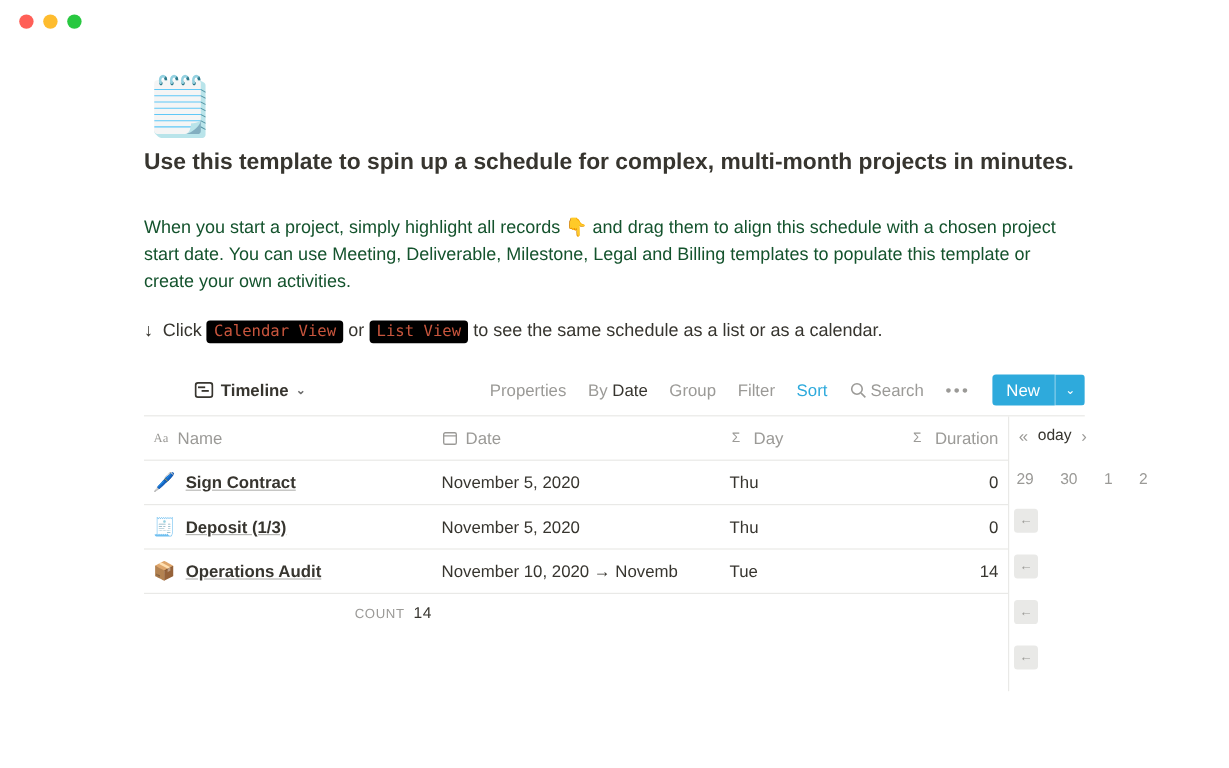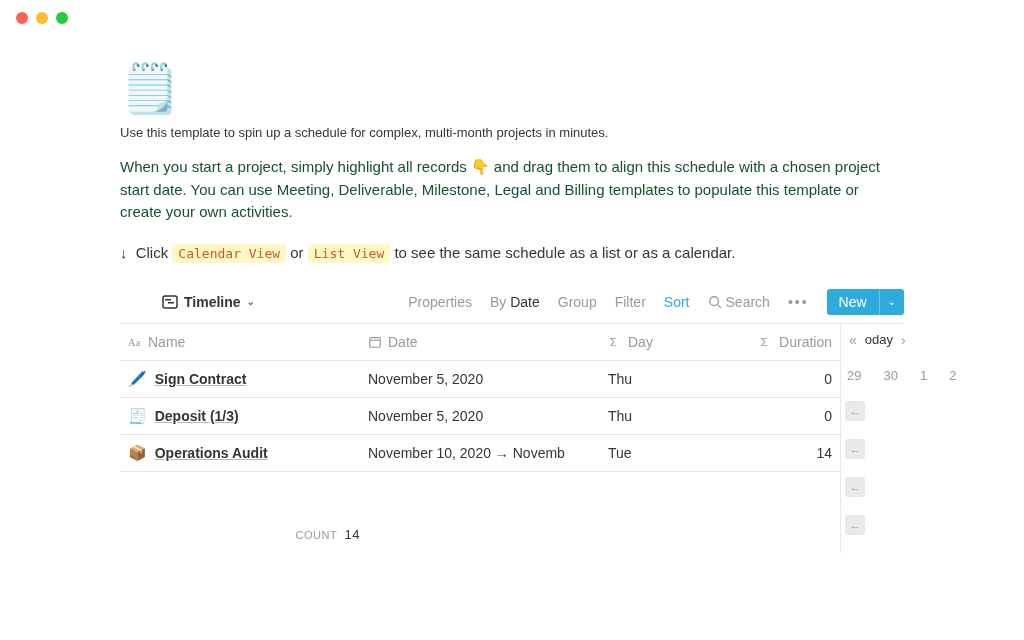--- a/index.html
+++ b/index.html
@@ -33,41 +33,41 @@
       gap: 12px;
       margin-bottom: 8px;
     }
     .page-icon { font-size: 48px; }
     .page-title {
       font-size: 40px;
       font-weight: 700;
       color: #37352f;
     }
     .subtitle {
-      font-size: 13px;
-      font-weight: 400;
-      color: #37352f;
-      margin-bottom: 16px;
+      font-size: 19px;
+      font-weight: 700;
+      color: #37352f;
+      margin-bottom: 32px;
     }
     .description {
       font-size: 15px;
       color: #14532d;
       line-height: 1.5;
       margin-bottom: 20px;
     }
     .hint-line {
       font-size: 15px;
       color: #37352f;
       margin-bottom: 28px;
     }
     .hint-line .arrow { margin-right: 4px; }
     .inline-code {
       font-family: "SFMono-Regular", Consolas, monospace;
       font-size: 13px;
-      background: #fef9c3;
+      background: #000000;
       color: #c8553d;
       padding: 2px 6px;
       border-radius: 3px;
     }
     .toolbar {
       display: flex;
       align-items: center;
       gap: 18px;
       padding-bottom: 8px;
       font-size: 14px;
@@ -222,21 +222,20 @@
       display: flex;
       align-items: center;
       gap: 6px;
     }
     .th-inner.right { justify-content: flex-end; }
     .count-footer {
       display: flex;
       padding: 8px 8px;
       font-size: 11px;
       color: #9b9a97;
-      margin-top: 47px;
     }
     .count-label {
       width: 240px;
       text-align: right;
       padding-right: 8px;
       text-transform: uppercase;
       letter-spacing: 0.5px;
     }
     .count-value {
       font-size: 13px;

